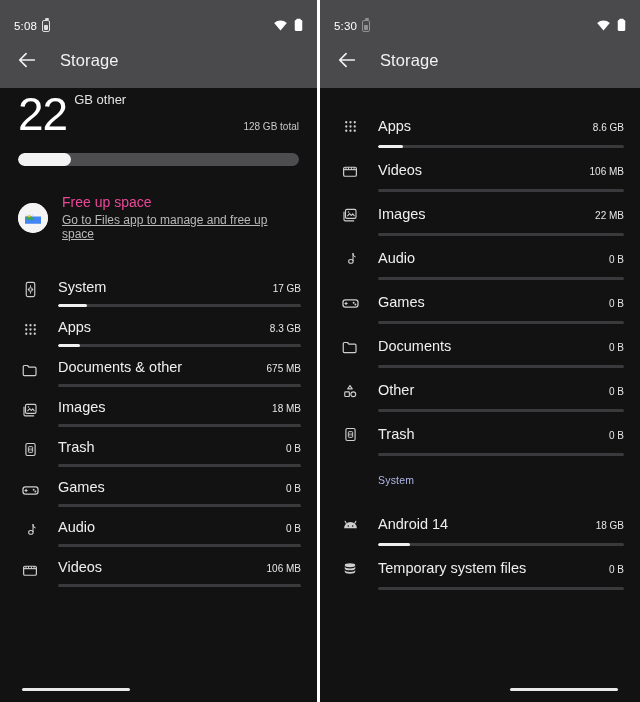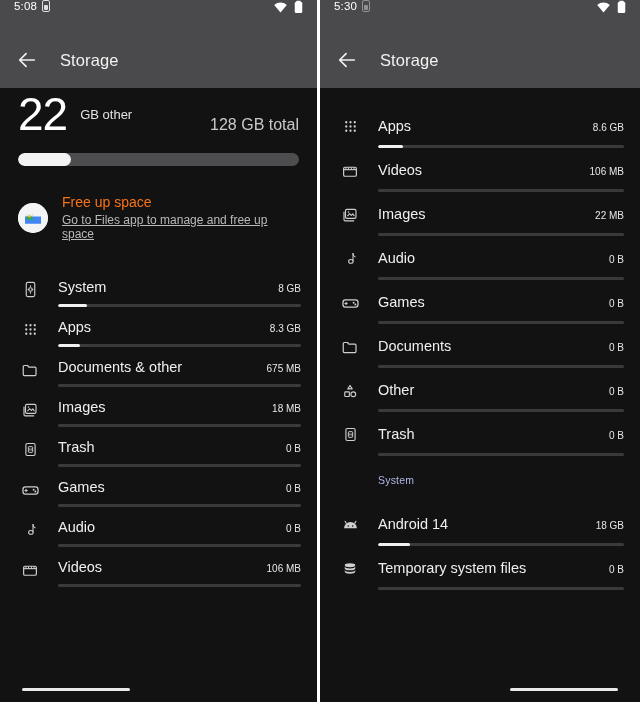--- a/index.html
+++ b/index.html
@@ -21,21 +21,21 @@
     background: #121212;
   }
   .phone-left  { width: 320px; border-right: 3px solid #ffffff; }
   .phone-right { width: 320px; }
 
   
   .statusbar {
     height: 32px;
     background: #4a4a4c;
     display: flex;
-    align-items: flex-start;
+    align-items: flex-end;
     padding: 0 14px;
     color: #ffffff;
     font-size: 11px;
     letter-spacing: .2px;
   }
   .sb-left { display: flex; align-items: center; gap: 5px; }
   .sb-spacer { flex: 1; }
   .sb-right { display: flex; align-items: center; gap: 6px; }
   .clock { font-size: 11.5px; font-weight: 500; }
 
@@ -85,30 +85,30 @@
   }
   .content-inner { padding-bottom: 30px; }
 
   
   .summary { padding: 4px 18px 0 18px; }
   .summary-row {
     display: flex;
     align-items: baseline;
     justify-content: space-between;
   }
-  .used-group { display: flex; align-items: center; gap: 13px; }
+  .used-group { display: flex; align-items: flex-start; gap: 7px; }
   .used-number {
     font-size: 46px;
     color: #ffffff;
     font-weight: 400;
     line-height: .98;
     letter-spacing: -1px;
   }
   .used-unit { font-size: 13px; color: #e3e3e3; }
-  .total-text { font-size: 16px; color: #c9c9c9; margin-top: 16px; }
+  .total-text { font-size: 10px; color: #c9c9c9; margin-top: 16px; }
 
   .total-bar {
     margin-top: 16px;
     height: 13px;
     border-radius: 7px;
     background: #4d4d4f;
     overflow: hidden;
   }
   .total-bar-fill {
     height: 100%;
@@ -127,21 +127,21 @@
   }
   .files-icon {
     width: 30px; height: 30px;
     border-radius: 50%;
     background: #f3f3f3;
     display: flex; align-items: center; justify-content: center;
     flex: none;
     overflow: hidden;
   }
   .freeup-text { display: flex; flex-direction: column; gap: 3px; }
-  .freeup-title { color: #f97316; font-size: 14px; }
+  .freeup-title { color: #ec4899; font-size: 14px; }
   .freeup-sub { color: #b9b9b9; font-size: 12px; text-decoration: underline; }
 
   
   .rows { padding: 16px 0 0 0; }
   .srow {
     display: flex;
     align-items: flex-start;
     padding: 0 16px;
     cursor: pointer;
   }
@@ -283,21 +283,21 @@
               <span class="srow-icon">
                 <svg width="17" height="17" viewBox="0 0 24 24">
                   <rect x="6" y="2" width="12" height="20" rx="2.2" fill="none" stroke="currentColor" stroke-width="1.6"></rect>
                   <circle cx="12" cy="12" r="2.6" fill="none" stroke="currentColor" stroke-width="1.5"></circle>
                   <path d="M12 6.6 v1.6 M12 15.8 v1.6 M8.6 12 h1.4 M14 12 h1.4" stroke="currentColor" stroke-width="1.3" stroke-linecap="round"></path>
                 </svg>
               </span>
               <div class="srow-body">
                 <div class="srow-line">
                   <span class="srow-label">System</span>
-                  <span class="srow-size">8 GB</span>
+                  <span class="srow-size">17 GB</span>
                 </div>
                 <div class="srow-bar">
                   <div class="srow-bar-fill" style="width: 12%;"></div>
                 </div>
               </div>
             </div>
             <div class="srow">
               <span class="srow-icon">
                 <svg width="17" height="17" viewBox="0 0 24 24">
                   <g fill="currentColor">

